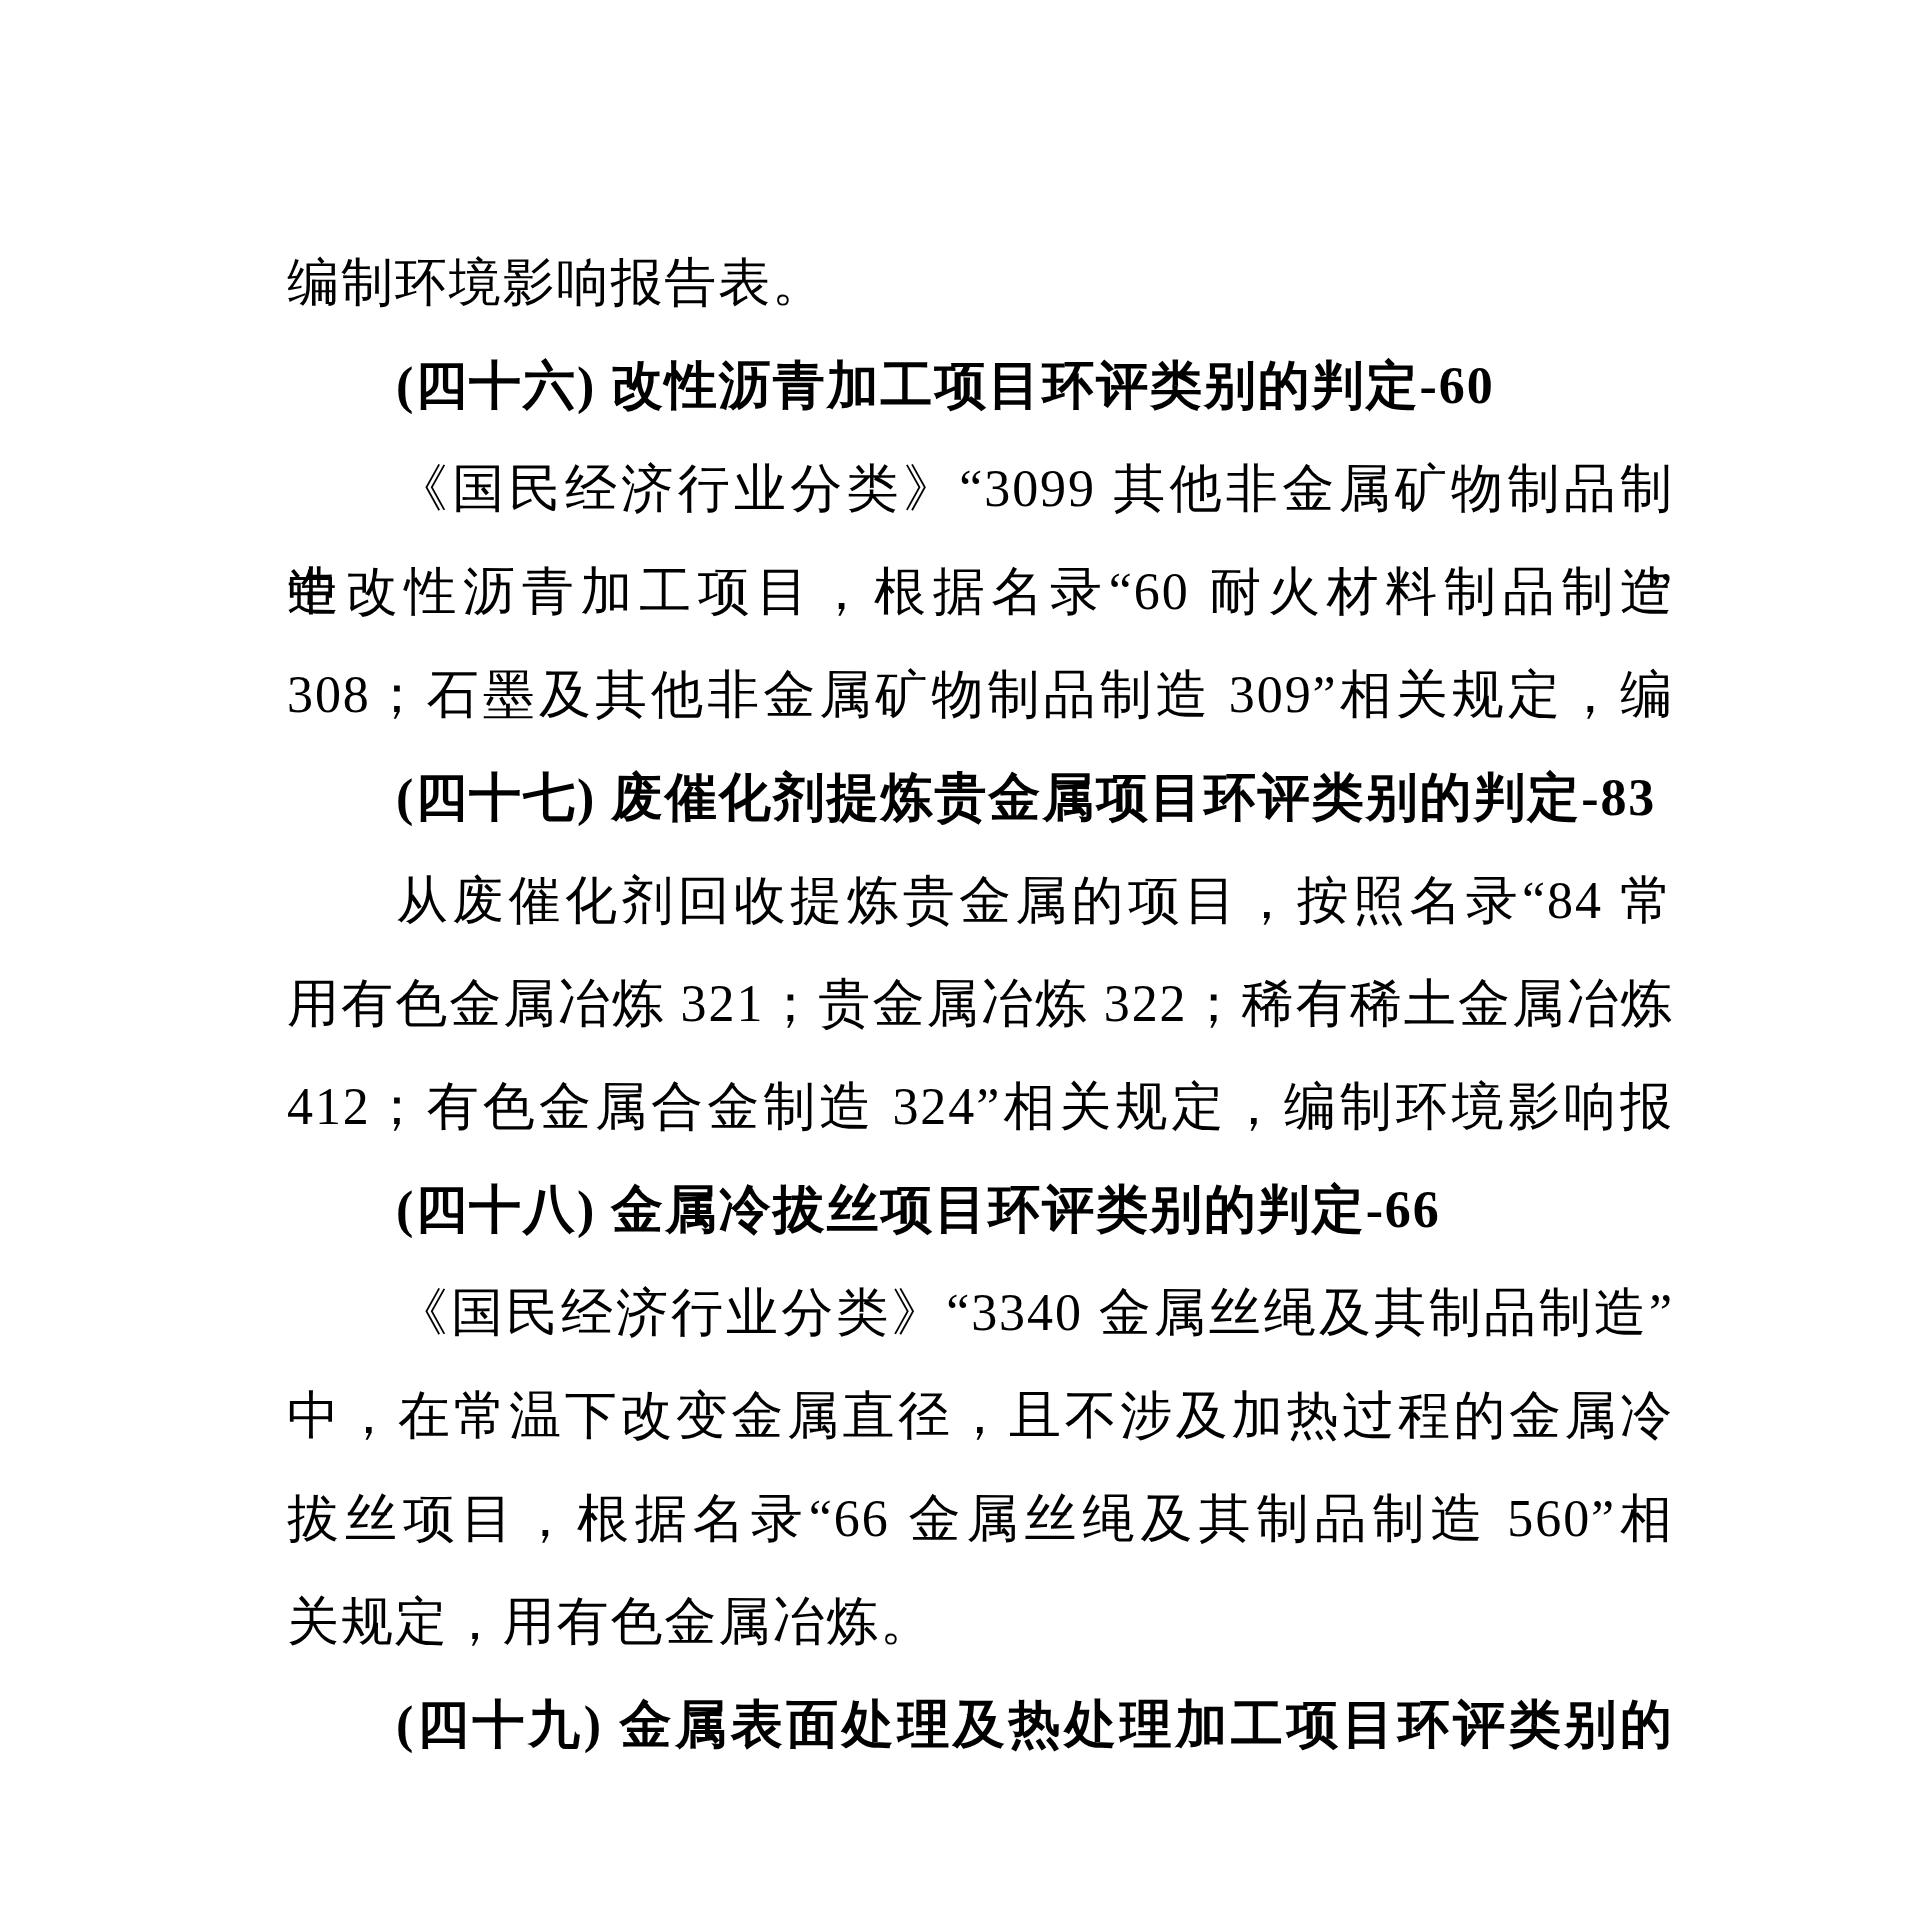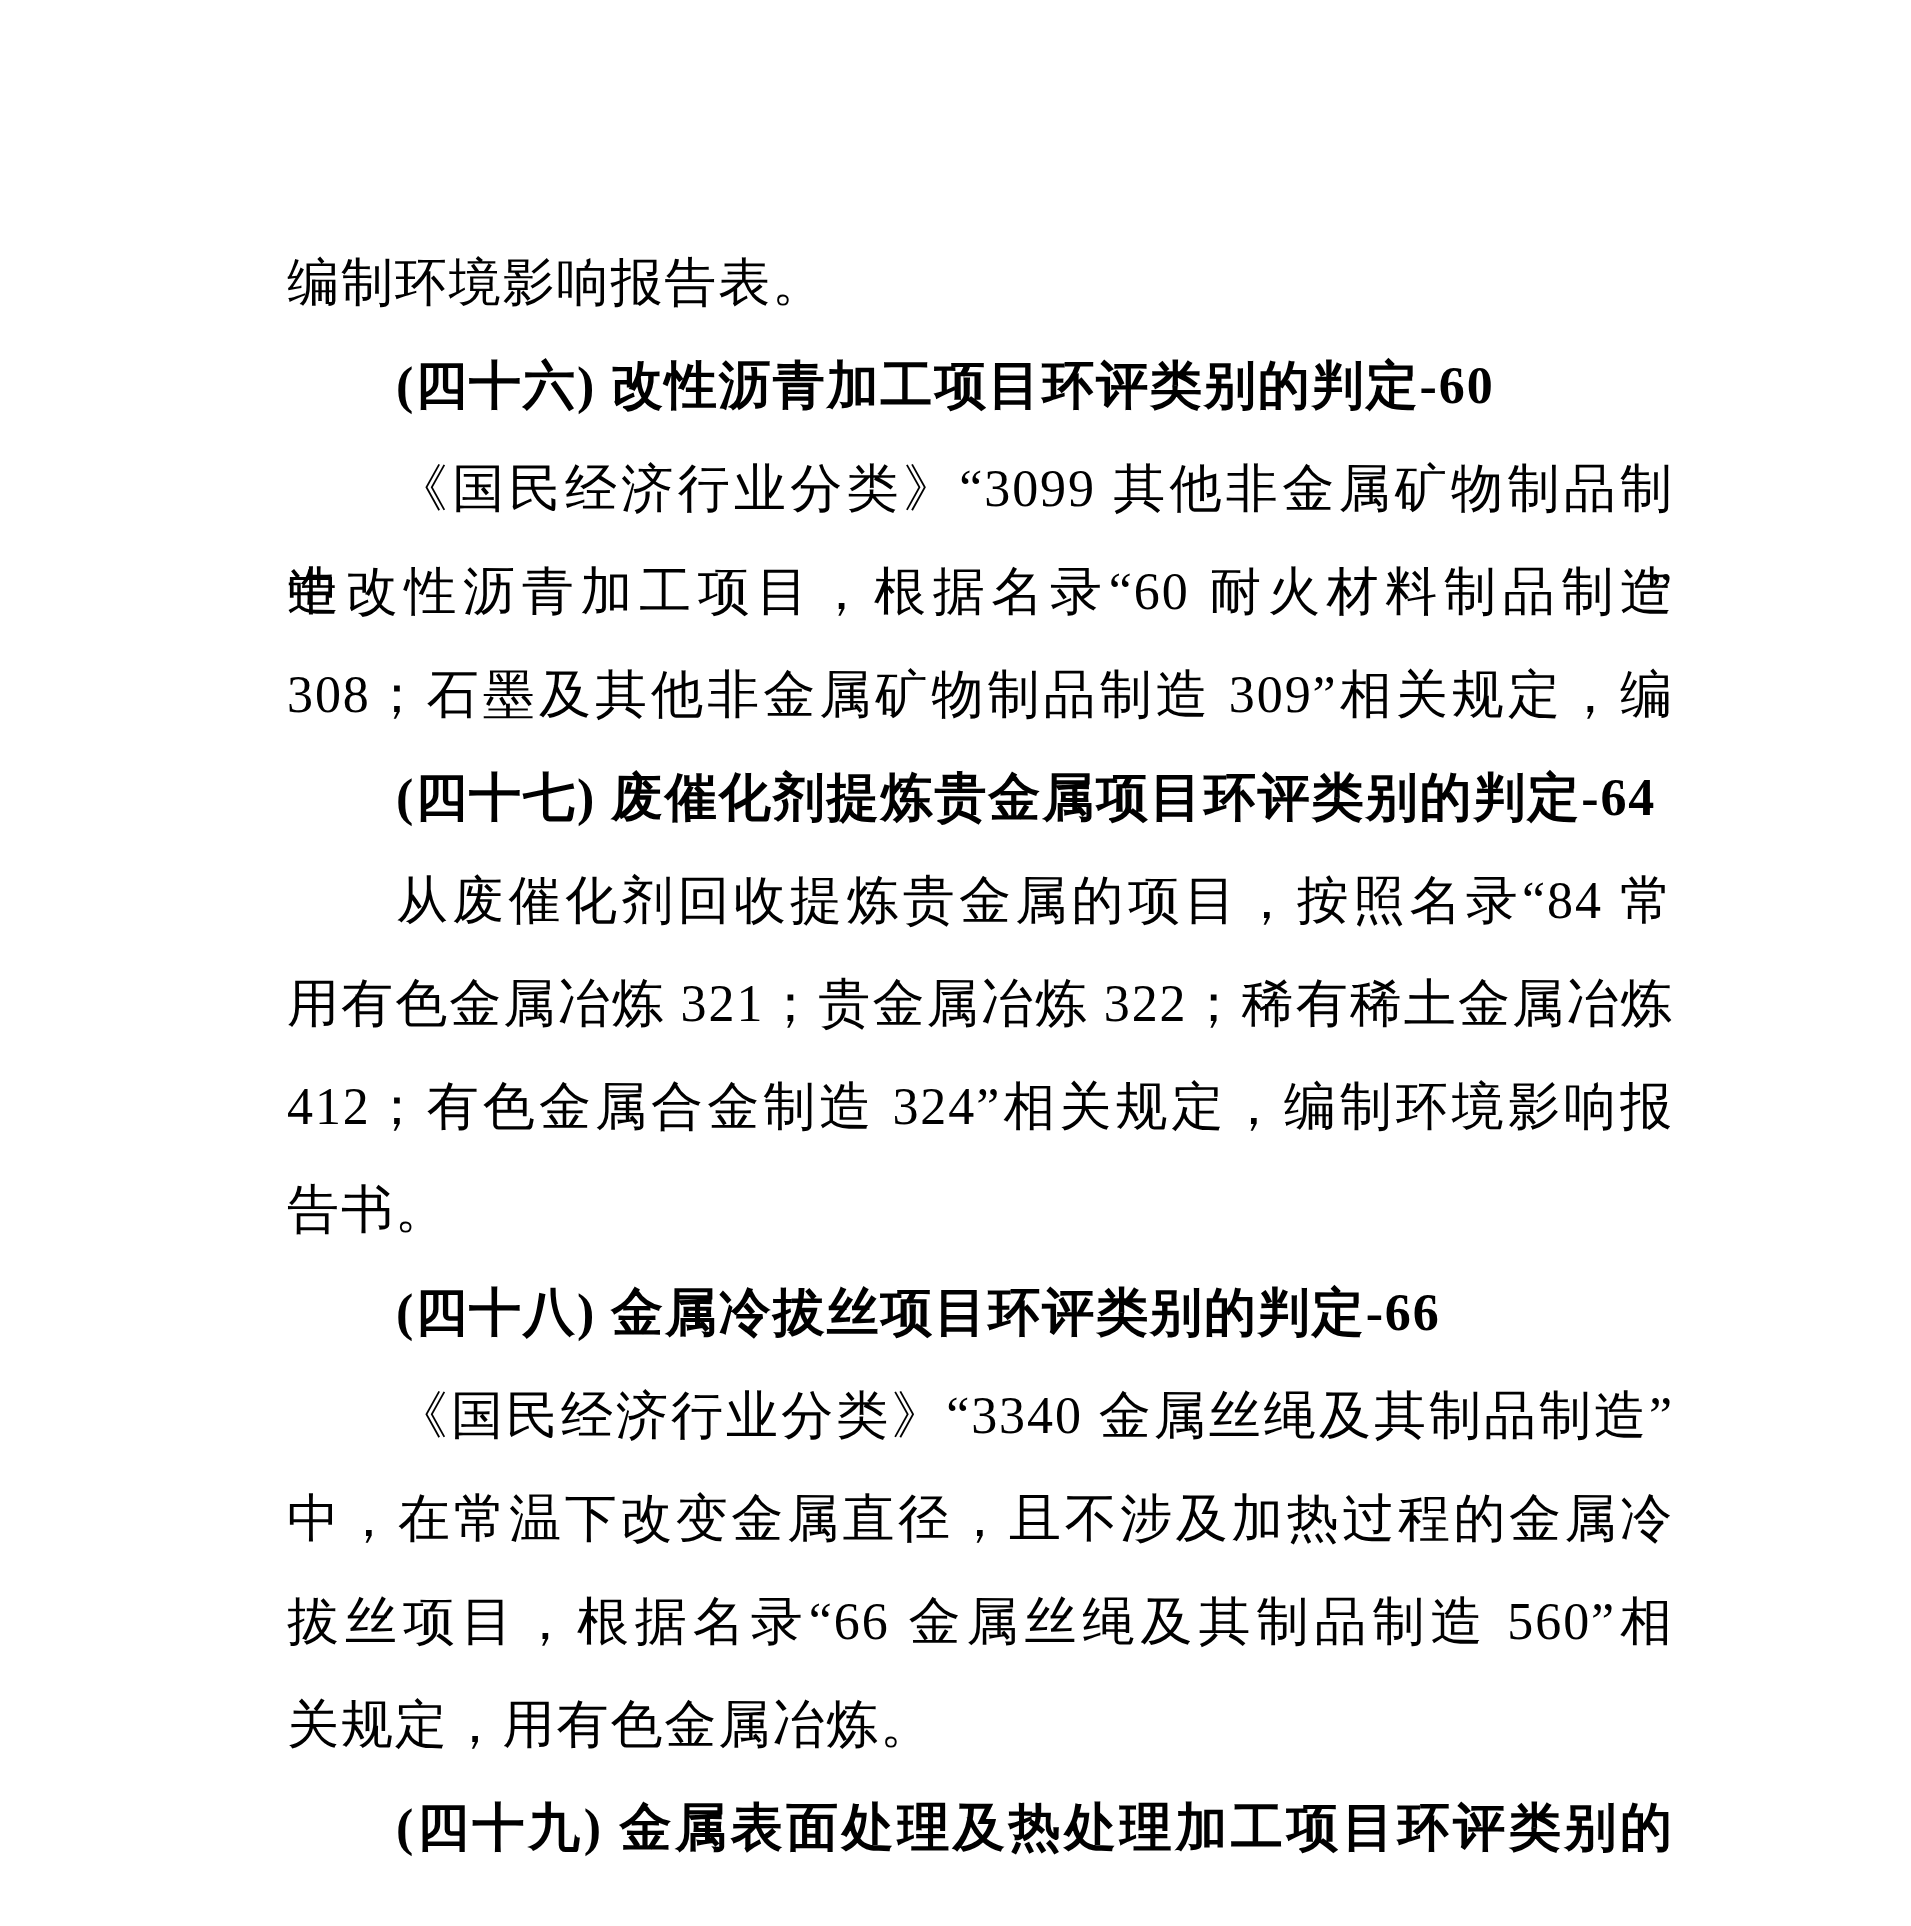--- a/index.html
+++ b/index.html
@@ -48,25 +48,24 @@
 </head>
 <body>
 
 <div class="page">
   <div class="content">
       <div class="line nofill">编制环境影响报告表。</div>
       <div class="line nofill indent heading">(四十六) 改性沥青加工项目环评类别的判定-60</div>
       <div class="line fill indent">《国民经济行业分类》“3099 其他非金属矿物制品制造”</div>
       <div class="line fill">中改性沥青加工项目，根据名录“60 耐火材料制品制造</div>
       <div class="line fill">308；石墨及其他非金属矿物制品制造 309”相关规定，编</div>
-      <div class="line nofill indent heading">(四十七) 废催化剂提炼贵金属项目环评类别的判定-64</div>
+      <div class="line nofill indent heading">(四十七) 废催化剂提炼贵金属项目环评类别的判定-83</div>
       <div class="line fill indent">从废催化剂回收提炼贵金属的项目，按照名录“84 常</div>
       <div class="line fill">用有色金属冶炼 321；贵金属冶炼 322；稀有稀土金属冶炼</div>
       <div class="line fill">412；有色金属合金制造 324”相关规定，编制环境影响报</div>
-      <div class="line nofill">告书。</div>
       <div class="line nofill indent heading">(四十八) 金属冷拔丝项目环评类别的判定-66</div>
       <div class="line fill indent">《国民经济行业分类》“3340 金属丝绳及其制品制造”</div>
       <div class="line fill">中，在常温下改变金属直径，且不涉及加热过程的金属冷</div>
       <div class="line fill">拔丝项目，根据名录“66 金属丝绳及其制品制造 560”相</div>
       <div class="line nofill">关规定，用有色金属冶炼。</div>
       <div class="line fill indent heading">(四十九) 金属表面处理及热处理加工项目环评类别的</div>
     </div>
 
 </div>
 

